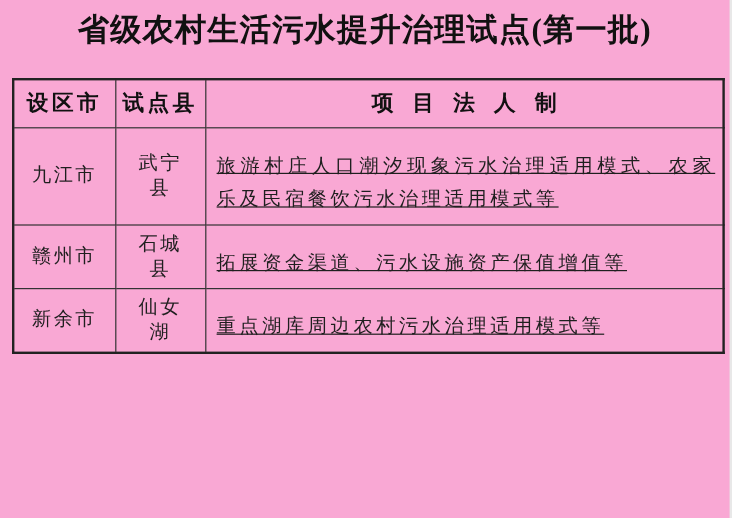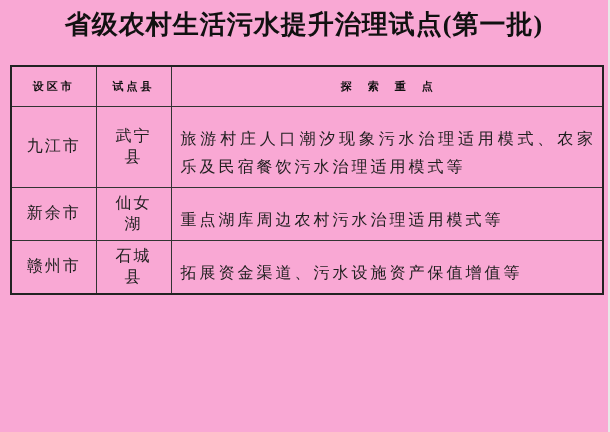--- a/index.html
+++ b/index.html
@@ -42,37 +42,38 @@
     border: 1px solid #333333;
     vertical-align: middle;
     font-size: 16px;
     color: #1f1f1f;
   }
   .pilot-table th {
     font-family: "Liberation Sans", "DejaVu Sans", sans-serif;
     font-weight: bold;
     text-align: center;
     height: 40px;
-    font-size: 11px;
+    font-size: 18px;
     letter-spacing: 3px;
     color: #111111;
   }
   .pilot-table th.th-focus { letter-spacing: 16px; text-indent: 16px; }
   .pilot-table td.cell-city,
   .pilot-table td.cell-county {
     text-align: center;
     letter-spacing: 2px;
     padding: 0 13px;
   }
   .pilot-table td.cell-focus {
     text-align: justify;
     text-align-last: left;
     letter-spacing: 3px;
     padding: 18px 6px 6px 9px;
     line-height: 28px;
+    text-decoration: underline;
   }
   tr.row-tall  { height: 72px; }
   tr.row-tall2 { height: 73px; }
   tr.row-short { height: 48px; }
 </style>
 </head>
 <body>
 
 <div class="page">
 
@@ -81,35 +82,35 @@
   <table class="pilot-table">
     <colgroup>
       <col class="c-city">
       <col class="c-county">
       <col class="c-focus">
     </colgroup>
     <thead>
       <tr>
         <th>设区市</th>
         <th>试点县</th>
-        <th class="th-focus">探索重点</th>
+        <th class="th-focus">项目法人制</th>
       </tr>
     </thead>
     <tbody>
       <tr class="row-tall">
         <td class="cell-city">九江市</td>
         <td class="cell-county">武宁县</td>
         <td class="cell-focus">旅游村庄人口潮汐现象污水治理适用模式、农家乐及民宿餐饮污水治理适用模式等</td>
       </tr>
       <tr class="row-short">
+        <td class="cell-city">赣州市</td>
+        <td class="cell-county">石城县</td>
+        <td class="cell-focus">拓展资金渠道、污水设施资产保值增值等</td>
+      </tr>
+      <tr class="row-short">
         <td class="cell-city">新余市</td>
         <td class="cell-county">仙女湖</td>
         <td class="cell-focus">重点湖库周边农村污水治理适用模式等</td>
-      </tr>
-      <tr class="row-short">
-        <td class="cell-city">赣州市</td>
-        <td class="cell-county">石城县</td>
-        <td class="cell-focus">拓展资金渠道、污水设施资产保值增值等</td>
       </tr>
     </tbody>
   </table>
 
 </div>
 
 </body></html>

